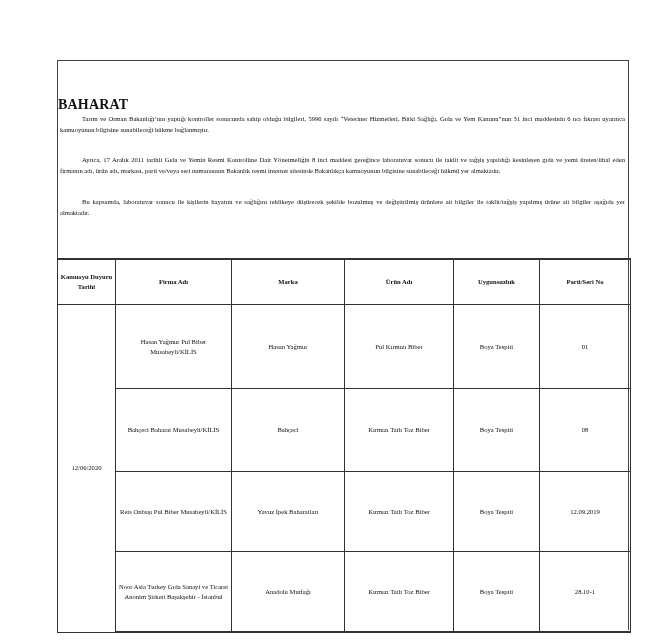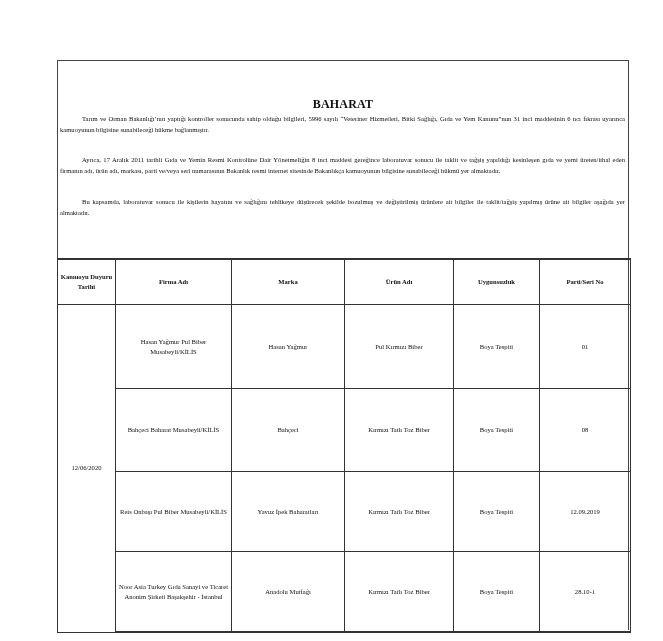--- a/index.html
+++ b/index.html
@@ -1,21 +1,21 @@
 <!DOCTYPE html>
 <html><head>
 <meta charset="utf-8">
 <style>
   html, body { margin: 0; padding: 0; background: #ffffff; }
   body { width: 663px; height: 641px; position: relative; overflow: hidden;
          font-family: "Liberation Serif", "DejaVu Serif", serif; color: #111; }
   .frame { position: absolute; left: 57px; top: 60px; width: 572px; height: 570px;
            border: 1px solid #444; border-bottom: none; box-sizing: border-box; }
-  .title { position: absolute; left: 0; width: 100%; top: 36px; text-align: center;
-           font-weight: bold; font-size: 12px; letter-spacing: 0.2px; }
+  .title { position: absolute; left: 0; width: 100%; top: 36px; text-align: left;
+           font-weight: bold; font-size: 14px; letter-spacing: 0.2px; }
   .para { position: absolute; left: 2px; width: 565px; font-size: 6.6px; line-height: 11px;
           text-align: justify; text-indent: 22px; }
   .p1 { top: 52px; }
   .p2 { top: 93px; }
   .p3 { top: 135px; }
   table.grid { position: absolute; left: -1px; top: 197px; width: 573px;
                border-collapse: collapse; table-layout: fixed; }
   table.grid td, table.grid th { border: 1px solid #333; text-align: center; vertical-align: middle;
                font-size: 6.6px; line-height: 10px; padding: 0 2px; }
   table.grid th { font-weight: bold; height: 44px; border-top-width: 2px; }

